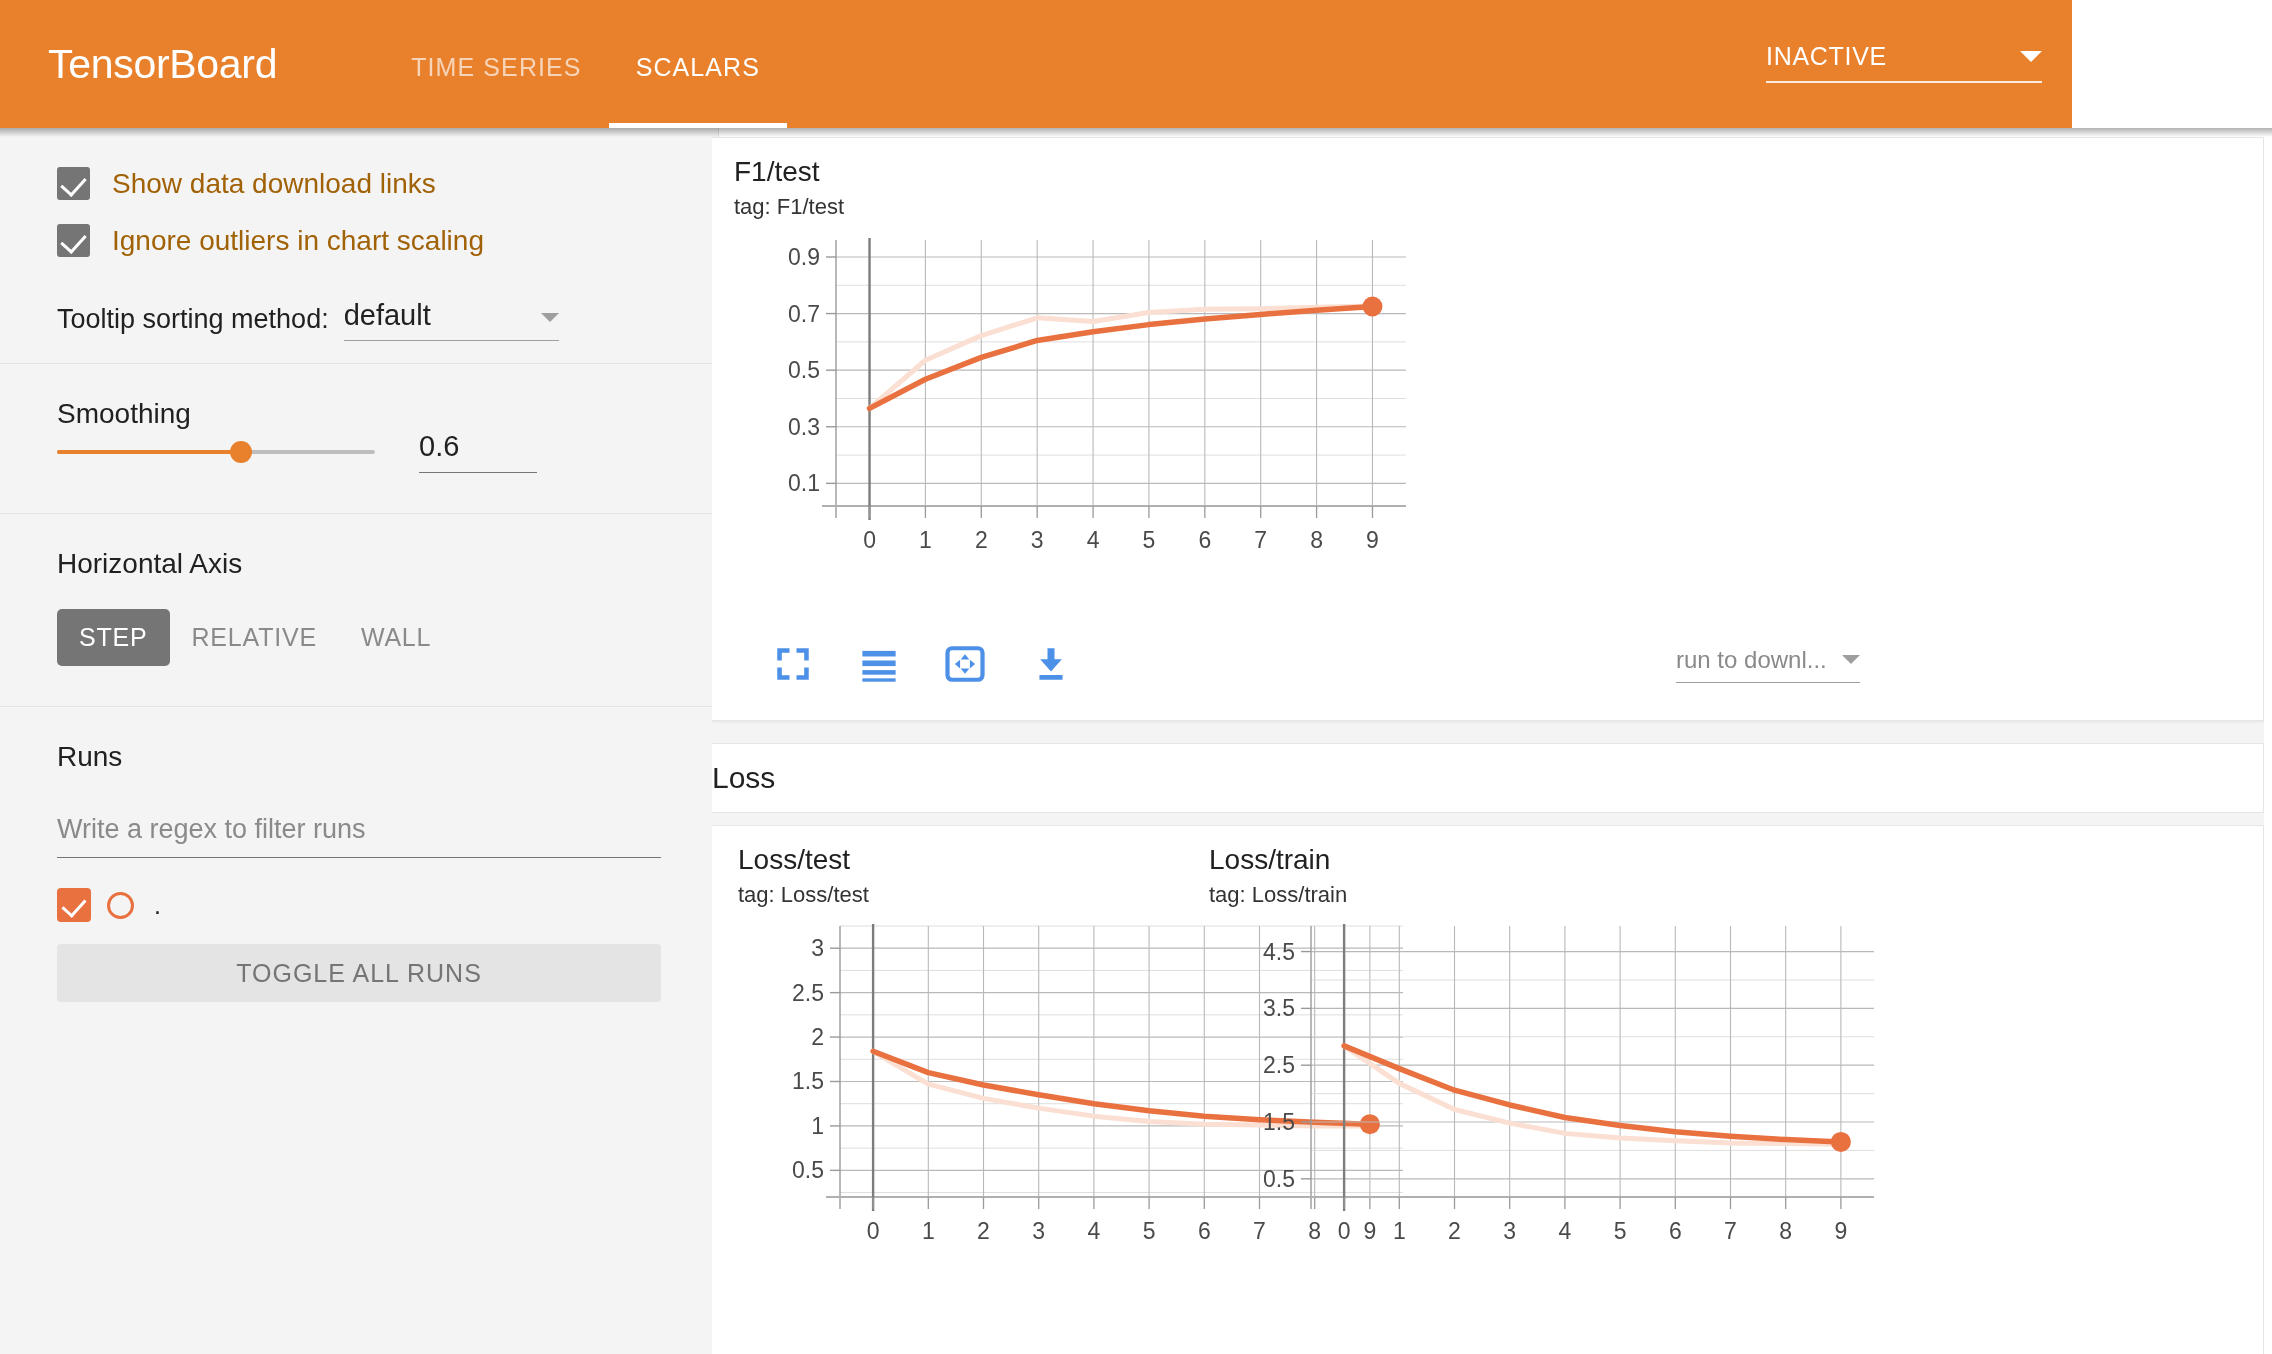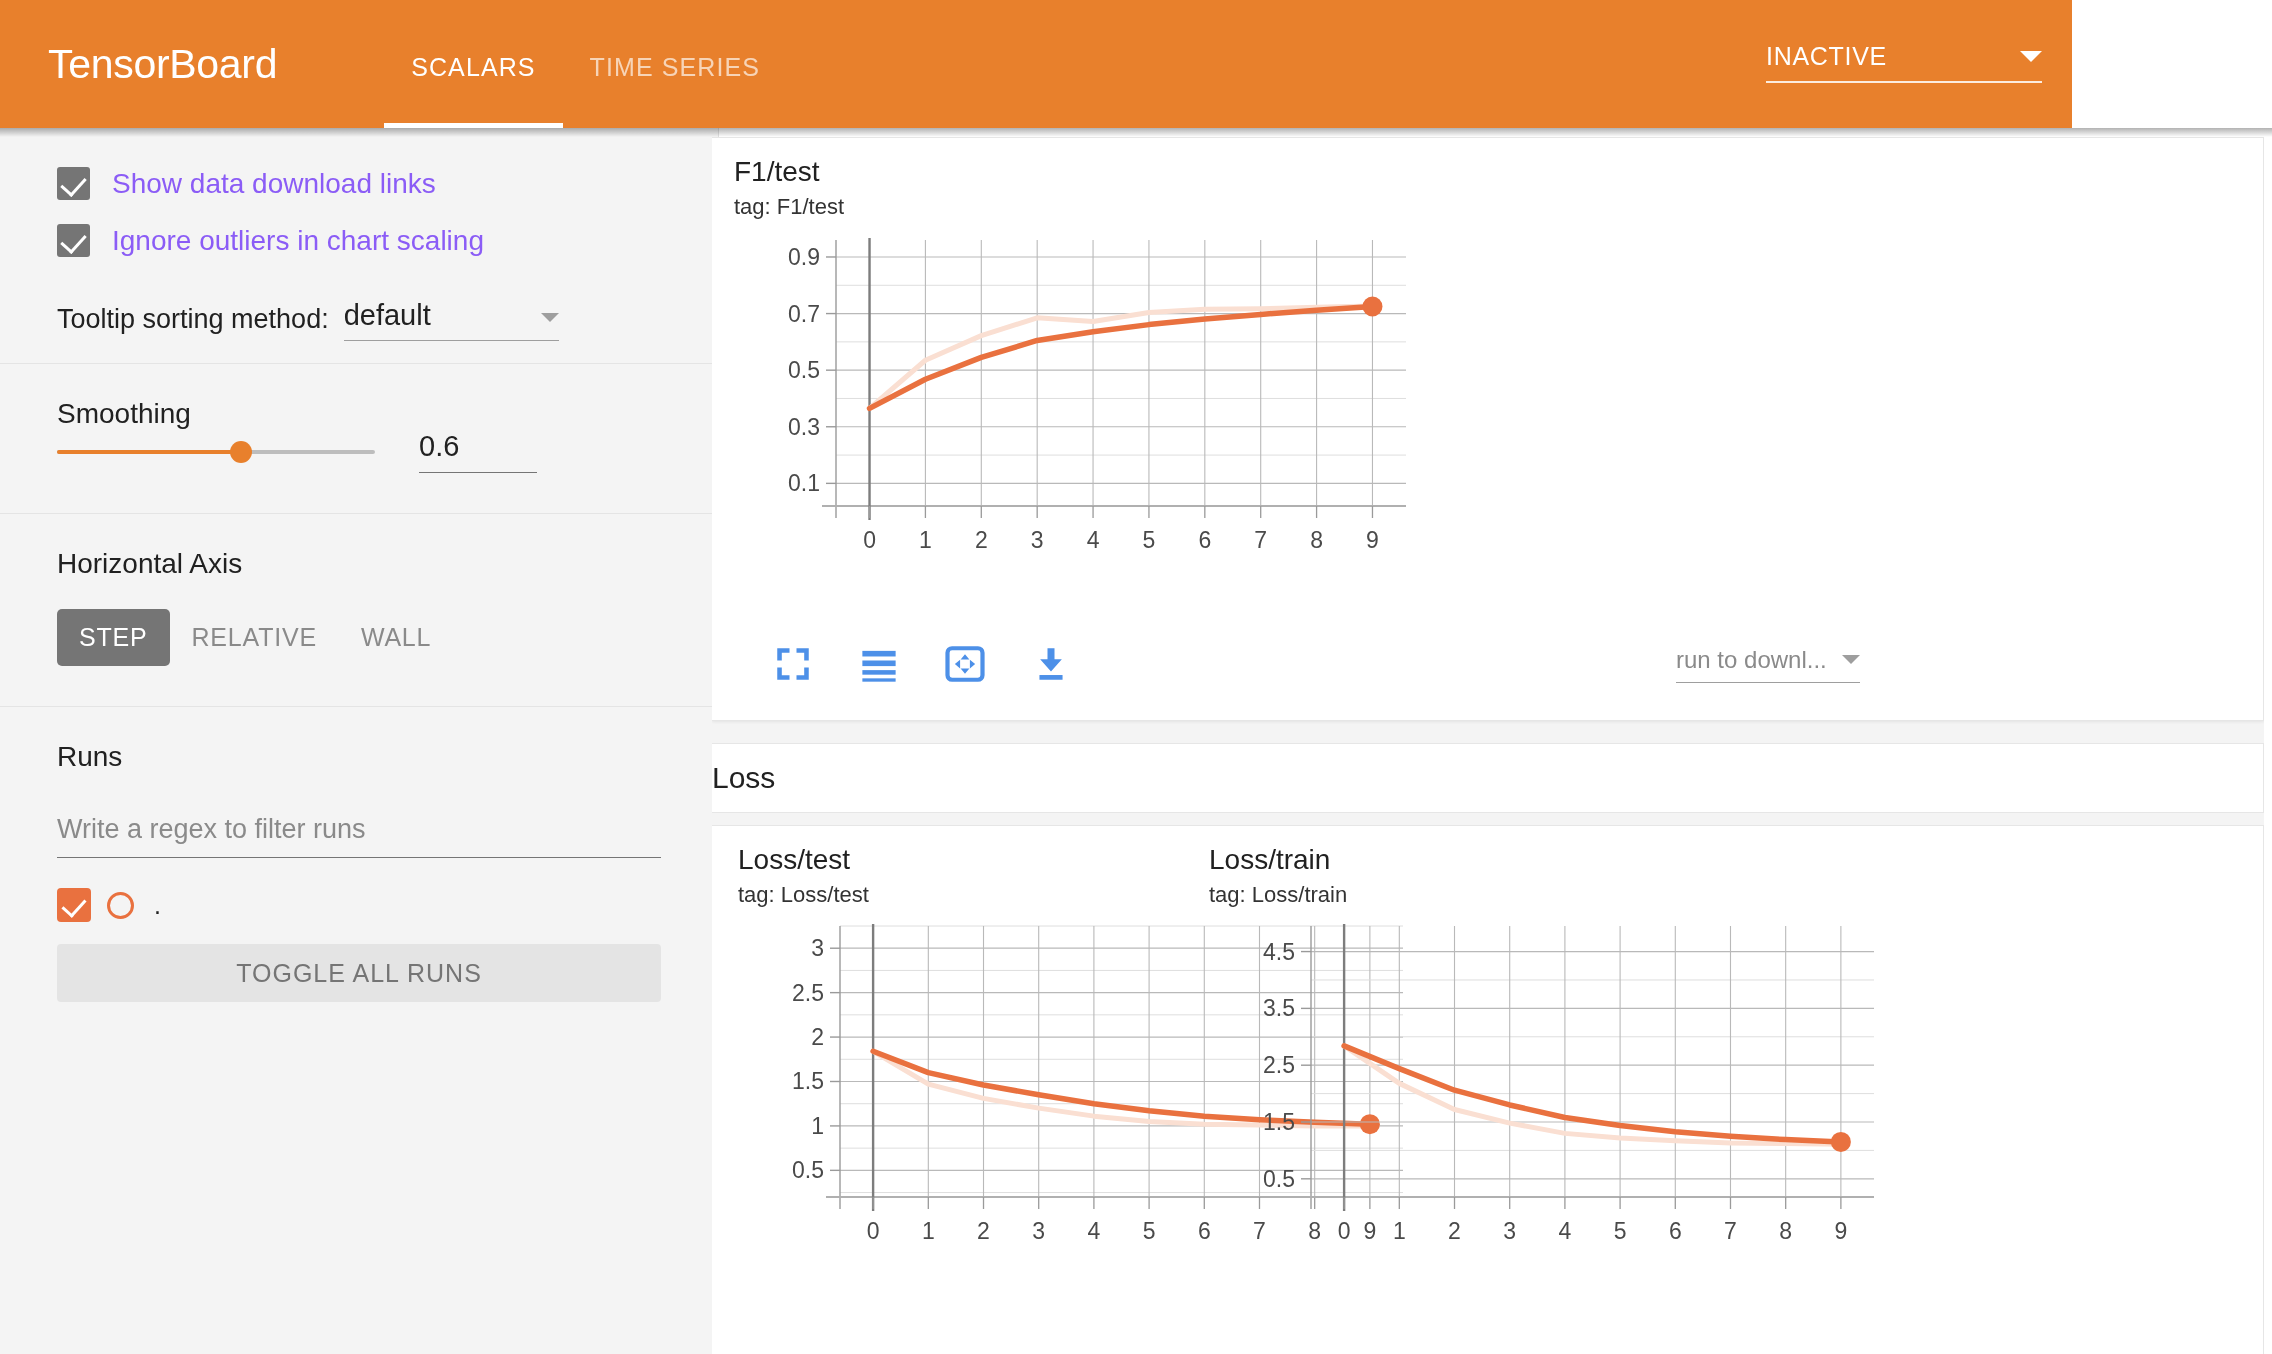--- a/index.html
+++ b/index.html
@@ -95,21 +95,21 @@
     flex: 0 0 auto;
   }
   .cbox::after {
     content: ""; position: absolute;
     left: 9px; top: 5px;
     width: 12px; height: 20px;
     border: solid #ffffff;
     border-width: 0 3.5px 3.5px 0;
     transform: rotate(42deg);
   }
-  .chk-label { margin-left: 22px; font-size: 28px; color: #8b5cf6; }
+  .chk-label { margin-left: 22px; font-size: 28px; color: #a16207; }
 
   .tooltip-row { display: flex; align-items: flex-end; margin-top: 30px; padding-bottom: 22px; }
   .tooltip-lbl { font-size: 27px; color: #212121; padding-bottom: 6px; }
   .tt-select {
     margin-left: 15px;
     width: 215px;
     border-bottom: 1.5px solid #9e9e9e;
     display: flex; align-items: flex-end; justify-content: space-between;
     padding-bottom: 8px;
     cursor: pointer;
@@ -245,25 +245,25 @@
 
   svg { display: block; }
   .ax-txt { font-family: "Liberation Sans", sans-serif; fill: #4a4a4a; }
 </style>
 </head>
 <body>
 
 <div class="topbar">
   <div class="tb-logo">TensorBoard</div>
   <div class="tb-tabs">
+    <div class="tb-tab">
+      <span>TIME SERIES</span>
+    </div>
     <div class="tb-tab active">
       <span>SCALARS</span>
-    </div>
-    <div class="tb-tab">
-      <span>TIME SERIES</span>
     </div>
   </div>
   <div class="tb-right">
     <div class="tb-select">
       <span class="tb-select-val">INACTIVE</span>
       <span class="caret-w"></span>
     </div>
   </div>
 </div>
 <div class="tb-shadow"></div>

